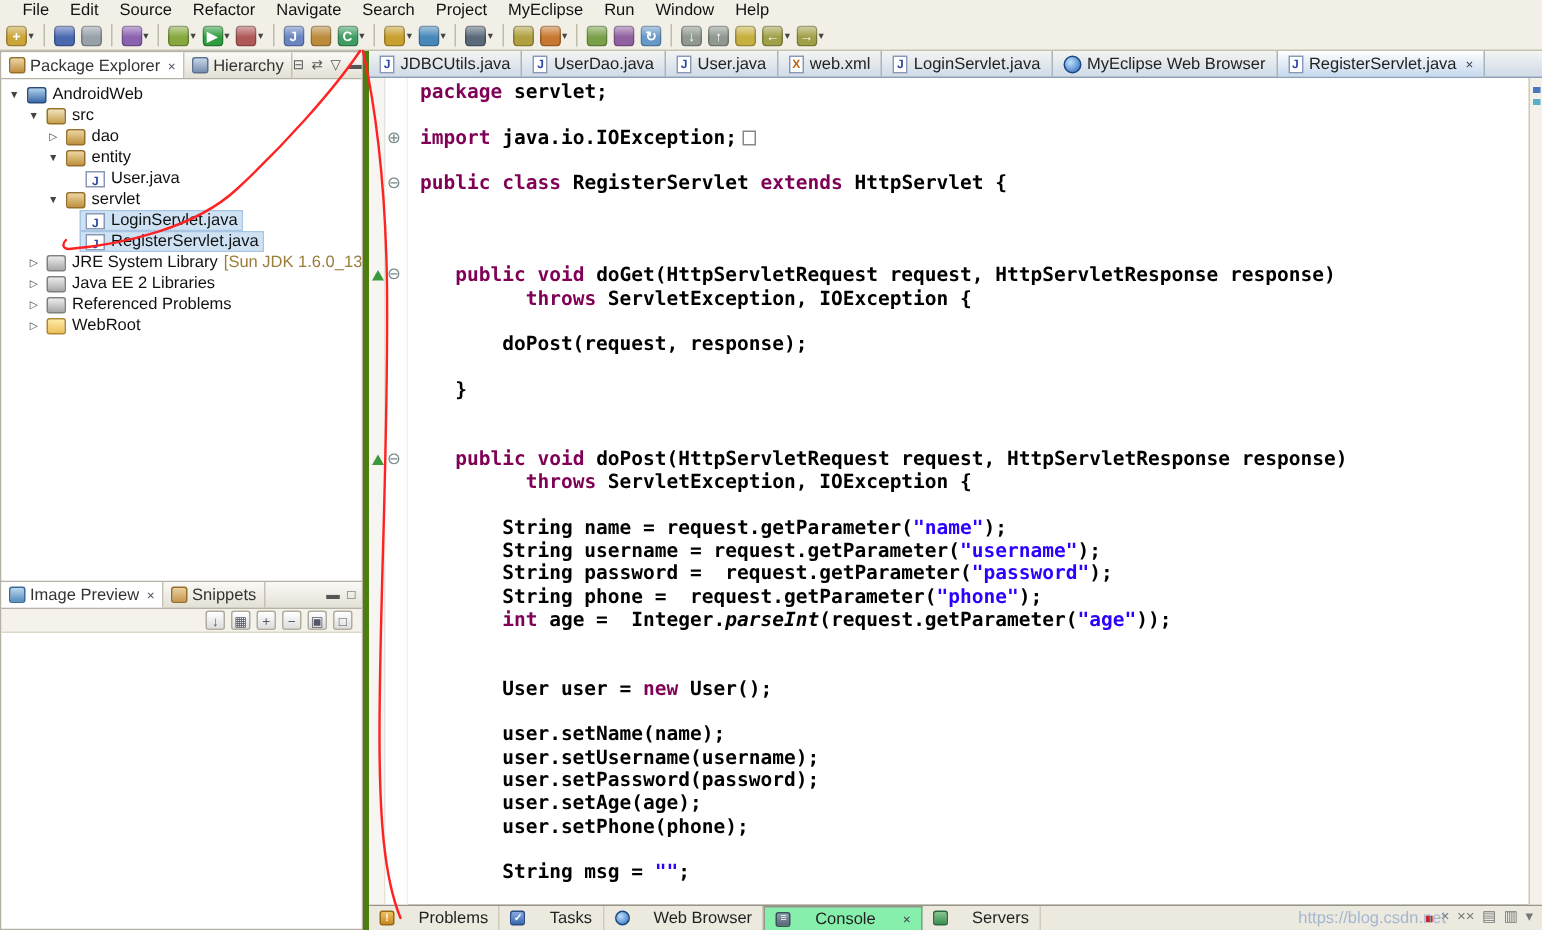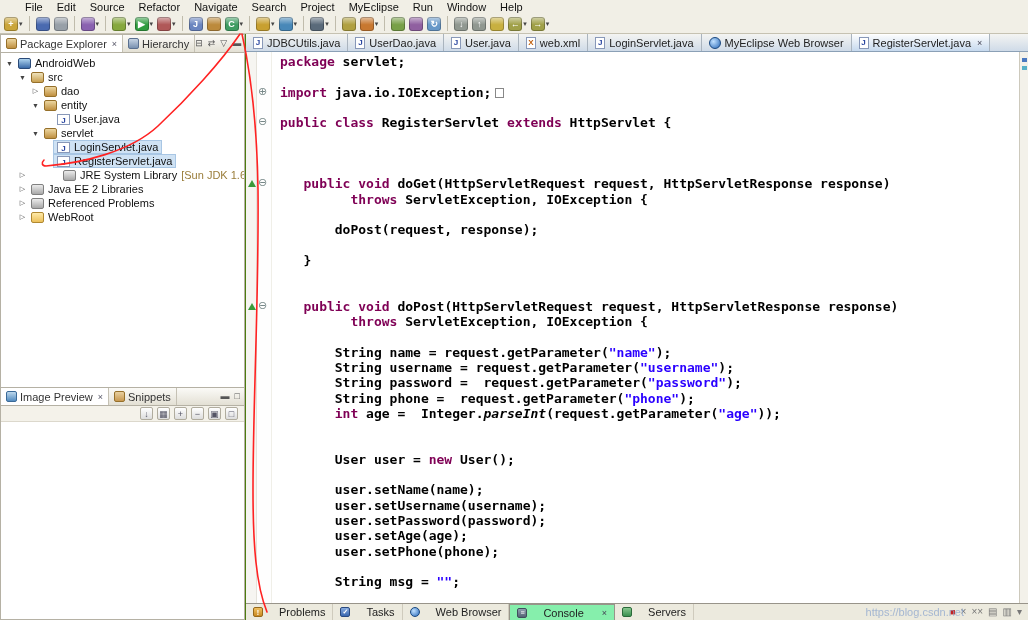--- a/index.html
+++ b/index.html
@@ -1,26 +1,26 @@
 <!DOCTYPE html>
 <html><head>
 <meta charset="utf-8">
 <style>
 *{margin:0;padding:0;box-sizing:border-box}
 html,body{width:1028px;height:620px}
 body{font-family:"Liberation Sans",sans-serif;background:#eceade;overflow:hidden;position:relative;font-size:11px;color:#111}
-.menubar{height:14px;display:flex;align-items:center;background:#f1efe6;padding-left:18px}
+.menubar{height:14px;display:flex;align-items:center;background:#f1efe6;padding-left:8px}
 .mitem{padding:0 7px;font-size:11px;line-height:14px}
 .toolbar{height:20px;display:flex;align-items:center;background:#f1efe6;border-bottom:1px solid #c6c2b2;padding:0 3px;gap:2px}
 .tbtn{display:flex;align-items:center;gap:1px;padding:1px}
 .tbi{width:14px;height:14px;border-radius:3px;display:flex;align-items:center;justify-content:center;font-size:9px;font-weight:bold;color:#fff;background-image:linear-gradient(rgba(255,255,255,.55),rgba(255,255,255,0) 55%);box-shadow:inset 0 0 0 1px rgba(0,0,0,.25)}
 .dd{font-size:7px;color:#444}
 .tsep{width:1px;height:15px;background:#c0bcac;margin:0 3px}
 .main{display:flex;height:586px}
-.leftcol{width:246px;display:flex;flex-direction:column;border-right:1px solid #4d7c0f;background:#1d4ed8}
+.leftcol{width:246px;display:flex;flex-direction:column;border-right:4px solid #4d7c0f;background:#1d4ed8}
 .view{display:flex;flex-direction:column;border:1px solid #b5b1a4;background:#fff}
 .pkgview{height:354px}
 .imgview{flex:1;border-top:none}
 .vhead{height:18px;background:linear-gradient(#fbfaf7,#e3e0d4);border-bottom:1px solid #b5b1a4;display:flex;align-items:stretch;justify-content:space-between;flex:none}
 .vtabs{display:flex}
 .vtab{display:flex;align-items:center;gap:3px;padding:0 5px;font-size:11px;color:#333;border-right:1px solid #c5c1b4;white-space:nowrap}
 .vtab.active{background:#fff}
 .vticon{width:11px;height:11px;border-radius:2px;display:flex;align-items:center;justify-content:center;font-size:7px;color:#fff;font-weight:bold;flex:none}
 .vt-pkg{background:linear-gradient(#ecd6a0,#c09040);border:1px solid #96702a}
 .vt-hier{background:linear-gradient(#c6d4e4,#7890b0);border:1px solid #5a7090}
@@ -269,21 +269,21 @@
                 <span class="tlabel">LoginServlet.java</span>
               </span>
             </div>
             <div class="tree-row sel" style="padding-left: 42px;">
               <span class="arrow"></span>
               <span class="rowin">
                 <span class="ticon ti-jfile">J</span>
                 <span class="tlabel">RegisterServlet.java</span>
               </span>
             </div>
-            <div class="tree-row" style="padding-left: 16px; gap: 32px;">
+            <div class="tree-row" style="padding-left: 16px;">
               <span class="arrow">▷</span>
               <span class="rowin">
                 <span class="ticon ti-jar"></span>
                 <span class="tlabel">JRE System Library</span>
                 <span class="tdec">[Sun JDK 1.6.0_13]</span>
               </span>
             </div>
             <div class="tree-row" style="padding-left: 16px;">
               <span class="arrow">▷</span>
               <span class="rowin">

